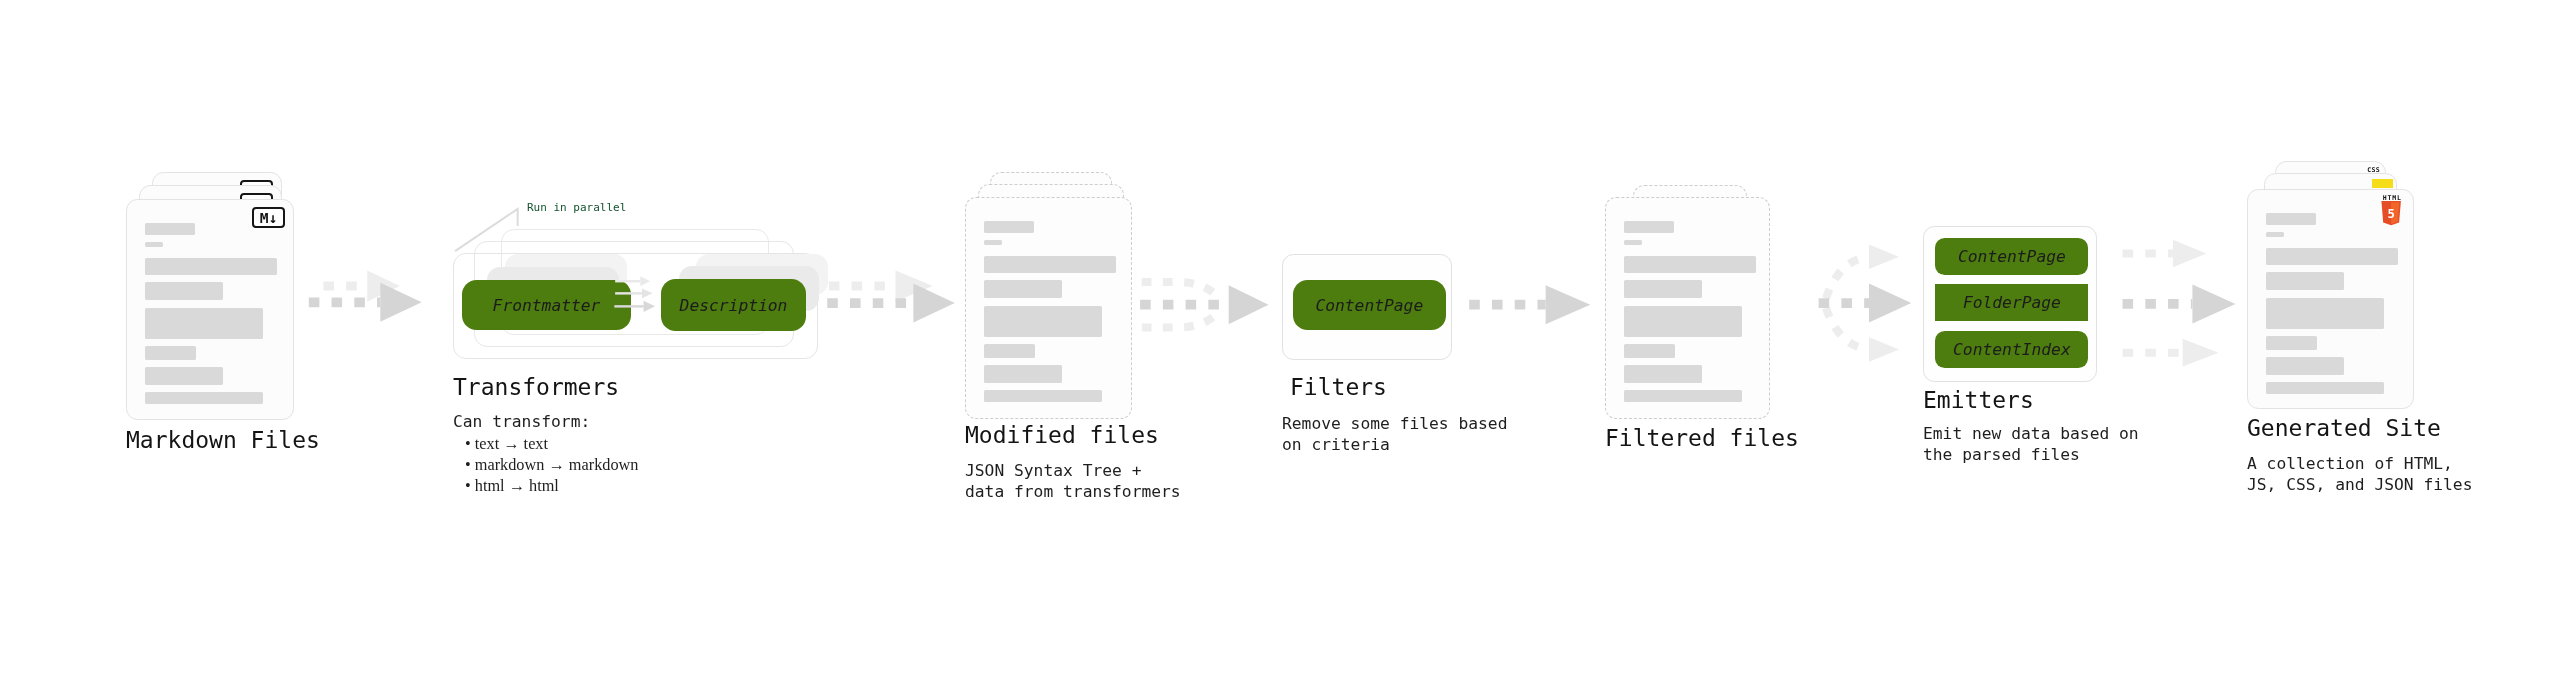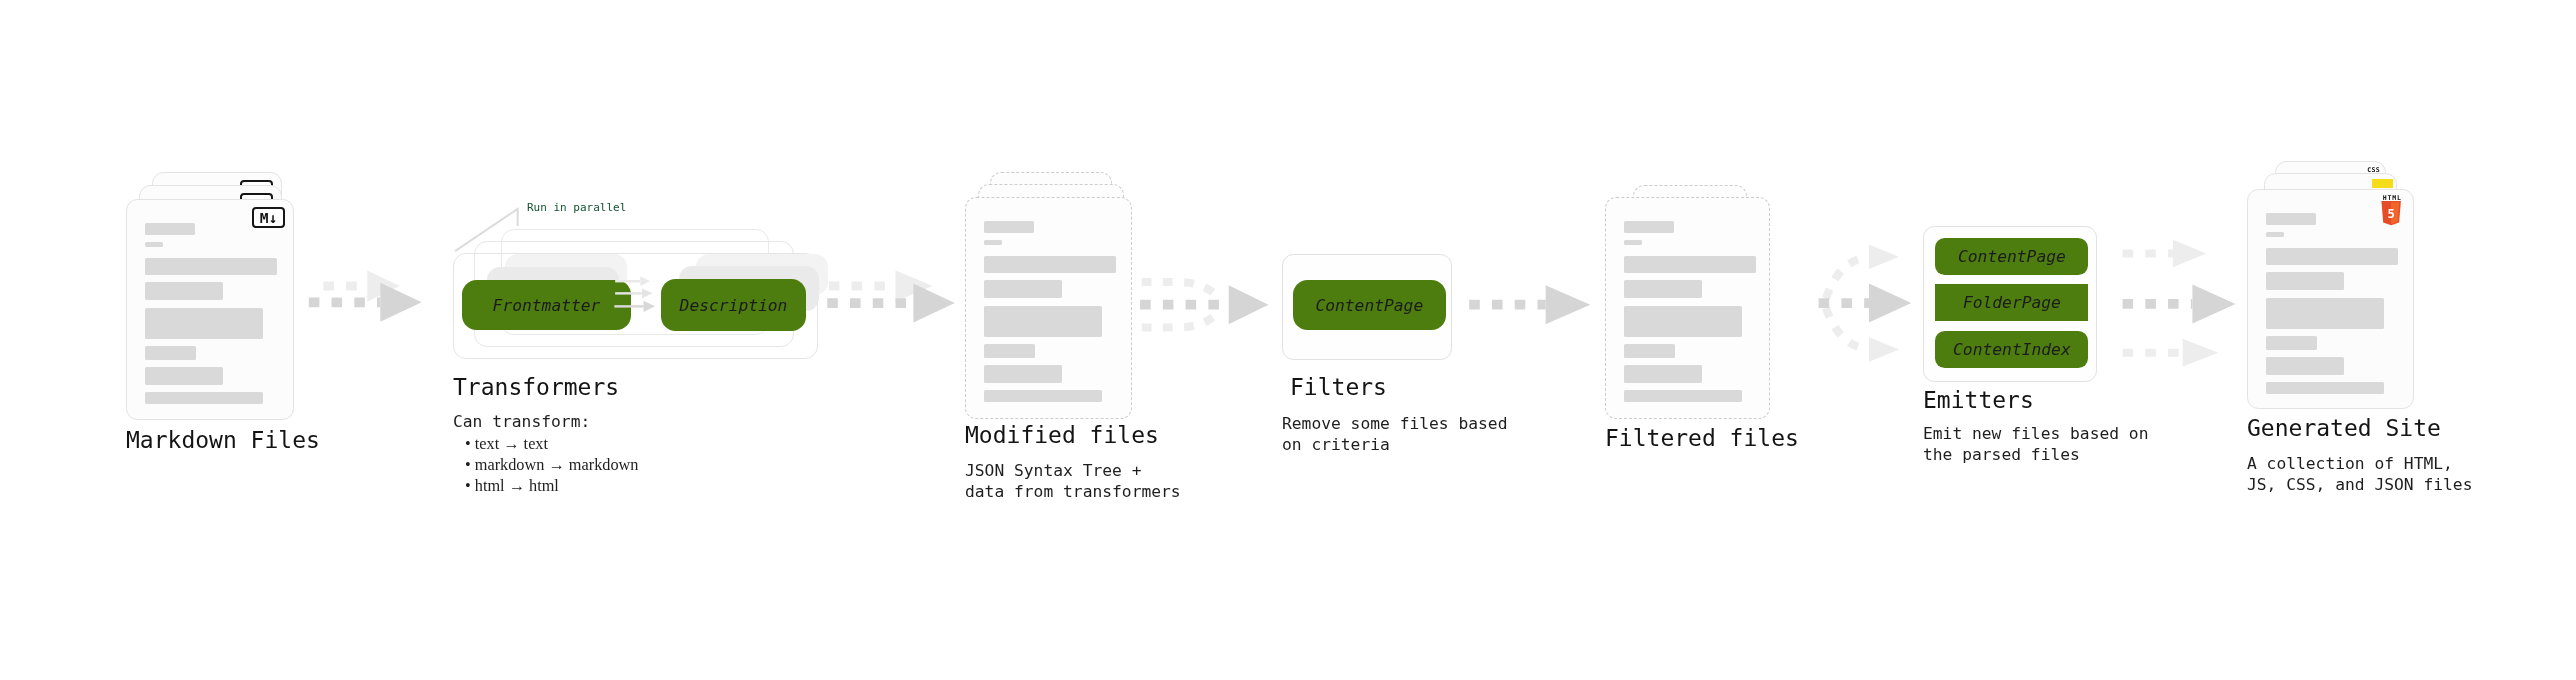--- a/index.html
+++ b/index.html
@@ -143,21 +143,21 @@
   </div>
 
   <div>
     <div class="card" style="left:1923px;top:226px;width:174px;height:156px;">
       <div class="pill" style="left:11.4px;top:10.6px;width:153px;height:37px;border-radius:9.8px;">ContentPage</div>
       <div class="pill" style="left:11.4px;top:57px;width:153px;height:37px;border-radius:0;">FolderPage</div>
       <div class="pill" style="left:11.4px;top:104px;width:153px;height:37px;border-radius:9.8px;">ContentIndex</div>
     </div>
     <div class="title" style="left:1923px;top:388px;">Emitters</div>
     <div class="desc" style="left:1923px;top:423px;">
-      <div>Emit new files based on</div>
+      <div>Emit new data based on</div>
       <div>the parsed files</div>
     </div>
   </div>
 
   <div>
     <div class="doc" style="left:2275px;top:161px;width:111px;height:65px;">
       <div class="css-badge">
         <span>CSS</span>
           <i></i>
       </div>

